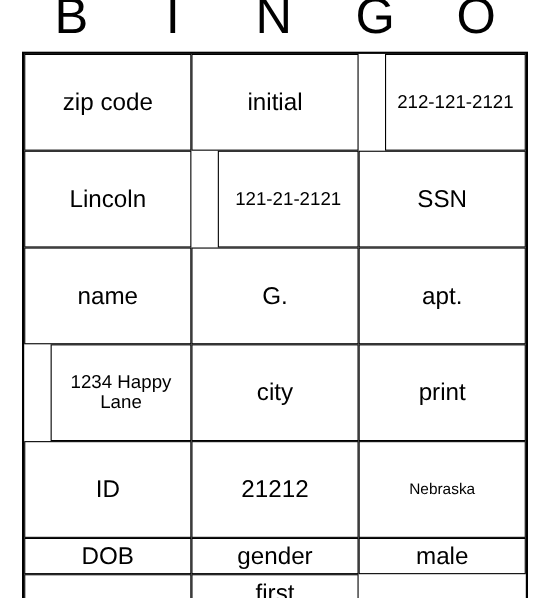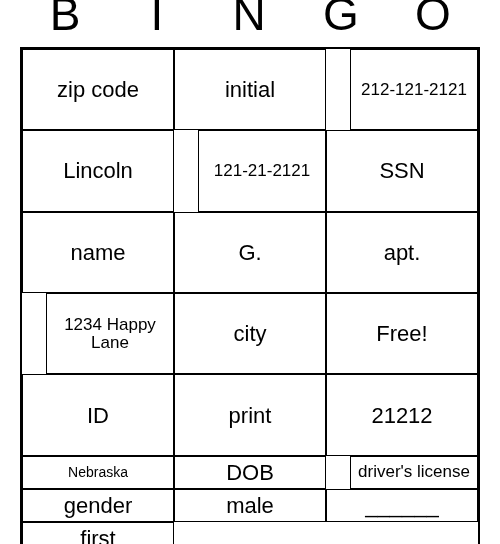--- a/index.html
+++ b/index.html
@@ -76,25 +76,23 @@
     <div class="cell">initial</div>
     <div class="cell small">212-121-2121</div>
     <div class="cell">Lincoln</div>
     <div class="cell small">121-21-2121</div>
     <div class="cell">SSN</div>
     <div class="cell">name</div>
     <div class="cell">G.</div>
     <div class="cell">apt.</div>
     <div class="cell small">1234 Happy Lane</div>
     <div class="cell">city</div>
-    <div class="cell">Free!</div>
+    <div class="cell">print</div>
     <div class="cell">ID</div>
-    <div class="cell">print</div>
     <div class="cell">21212</div>
     <div class="cell smaller">Nebraska</div>
     <div class="cell">DOB</div>
-    <div class="cell small">driver's license</div>
     <div class="cell">gender</div>
     <div class="cell">male</div>
     <div class="cell">______</div>
     <div class="cell">first</div>
   </div>
 </div>
 
 </body></html>

